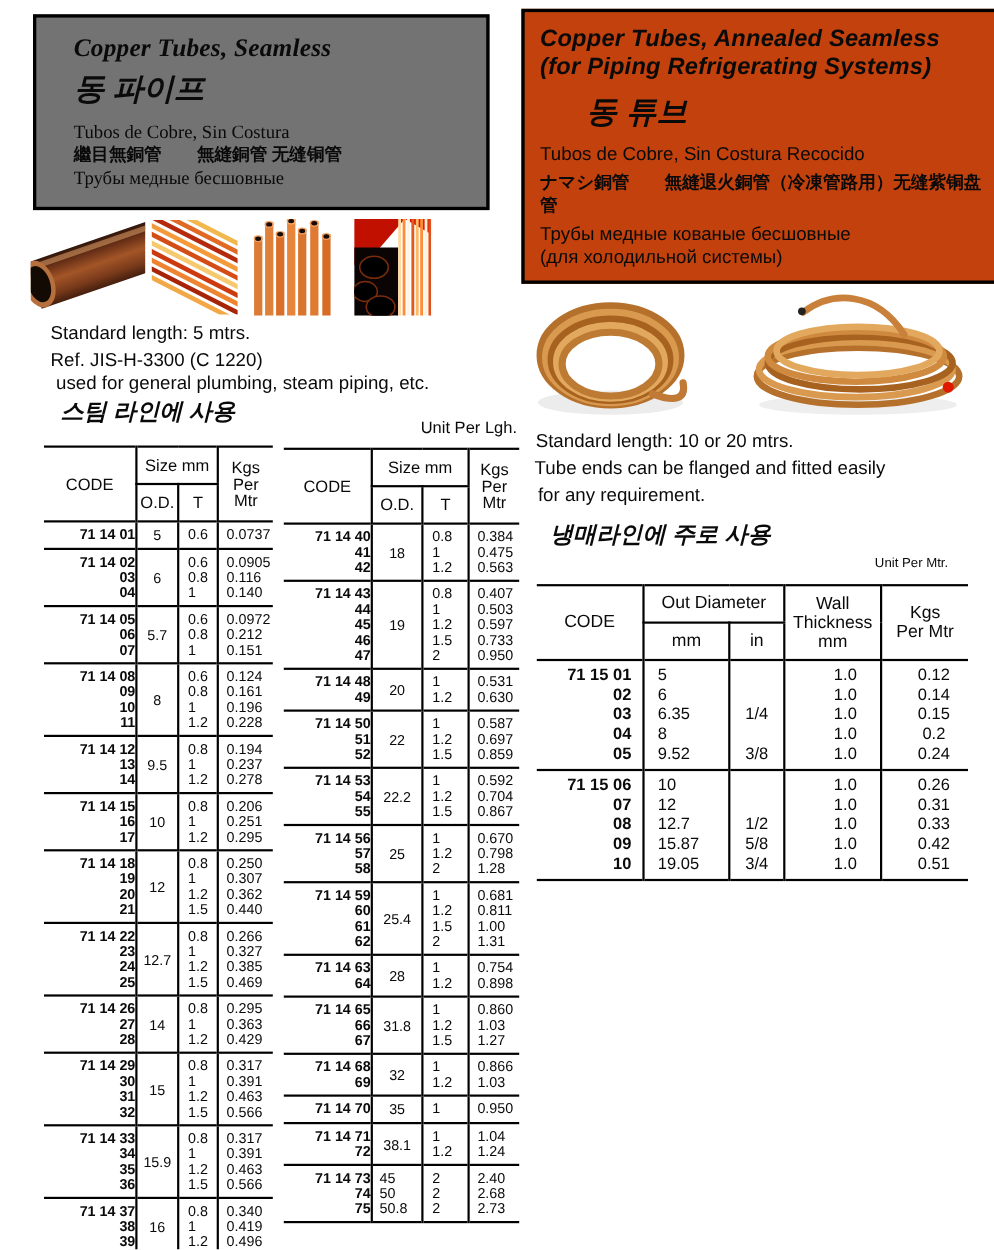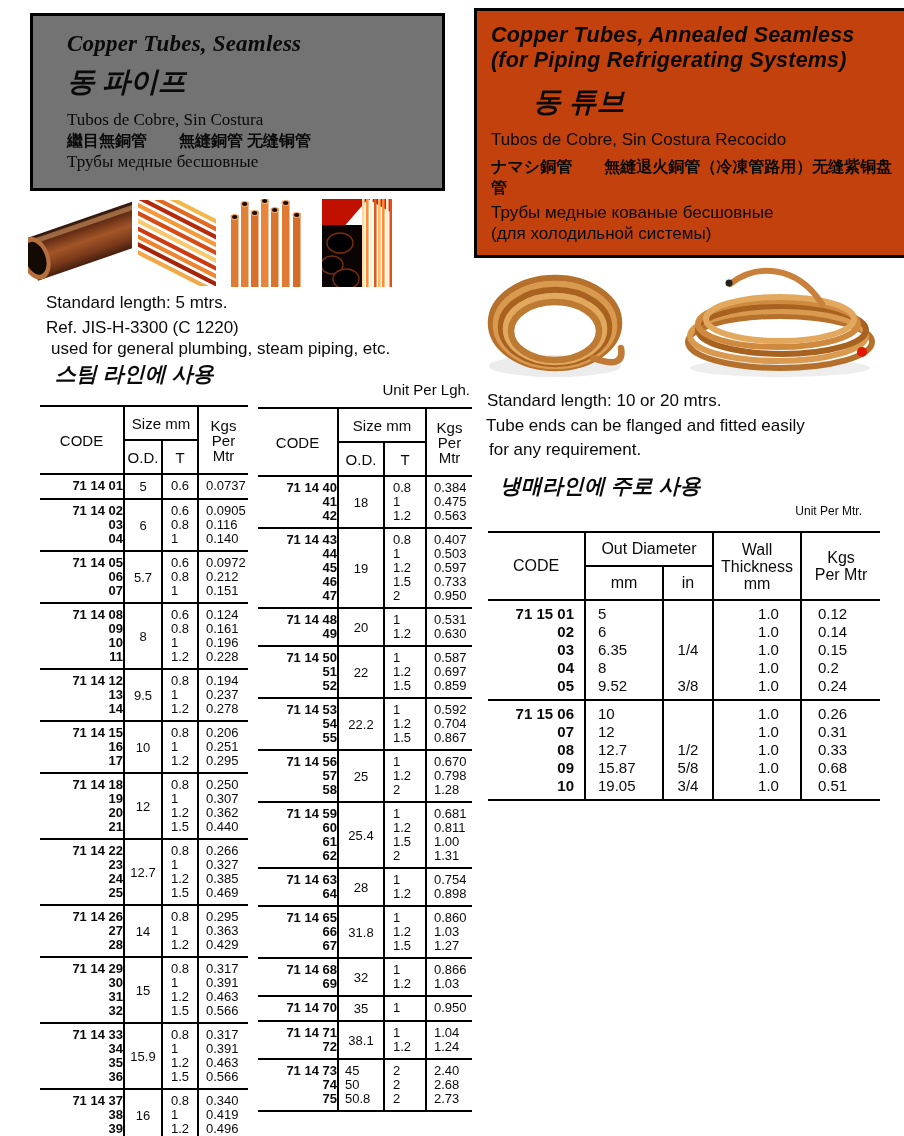--- a/index.html
+++ b/index.html
@@ -43,21 +43,21 @@
   #annealed-table .ln{line-height:18px;}
   #annealed-table th{font-size:16px;}
   #annealed-table th div{line-height:17px;}
   #annealed-table .codecell{padding-right:10px;}
   .col-t .ln{padding-left:8px;}
   .col-kgs .ln{padding-left:7px;}
   .col-od .ln{padding-left:6px;}
   #annealed-table .col-mm .ln{padding-left:12px;text-align:left;}
   #annealed-table .col-in .ln{text-align:center;}
   #annealed-table .col-wall .ln{text-align:center;padding-left:23px;}
-  #annealed-table .col-kgs .ln{text-align:left;padding-left:16px;}
+  #annealed-table .col-kgs .ln{text-align:center;padding-left:16px;}
   svg{display:block;}
 </style>
 </head>
 <body>
 
 <div class="page">
 
   <div class="panel lp" style="background: #737373; font-family: Liberation Serif, serif;">
     <div class="t-big">Copper Tubes, Seamless</div>
     <div class="t-kor">동 파이프</div>
@@ -797,21 +797,21 @@
               <div class="ln">1.0</div>
               <div class="ln">1.0</div>
               <div class="ln">1.0</div>
               <div class="ln">1.0</div>
               <div class="ln">1.0</div>
             </td>
             <td class="bl col-kgs">
               <div class="ln">0.26</div>
               <div class="ln">0.31</div>
               <div class="ln">0.33</div>
-              <div class="ln">0.68</div>
+              <div class="ln">0.42</div>
               <div class="ln">0.51</div>
             </td>
           </tr>
         </tbody>
       </table>
     </div>
 
 </div>
 
 </body></html>

